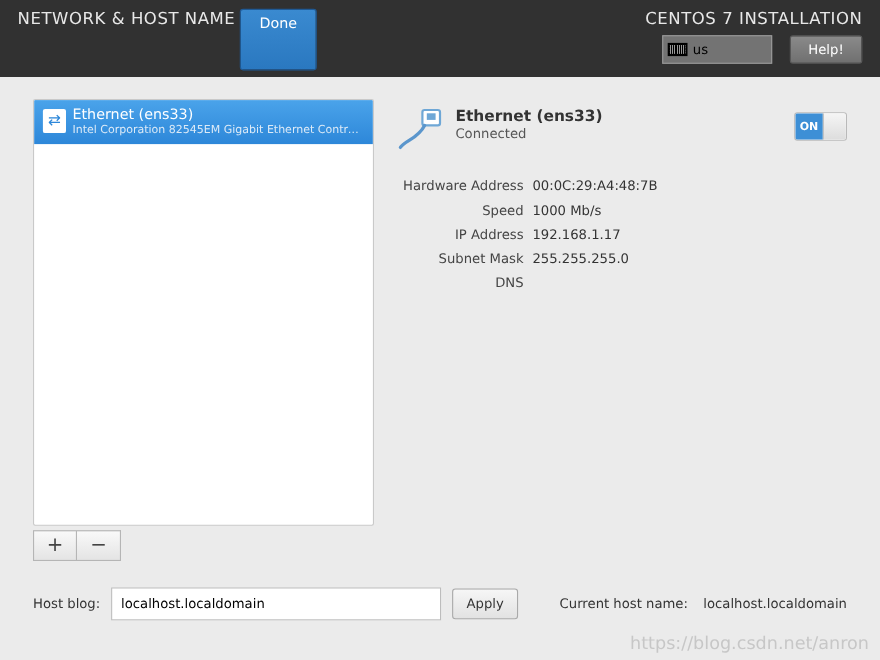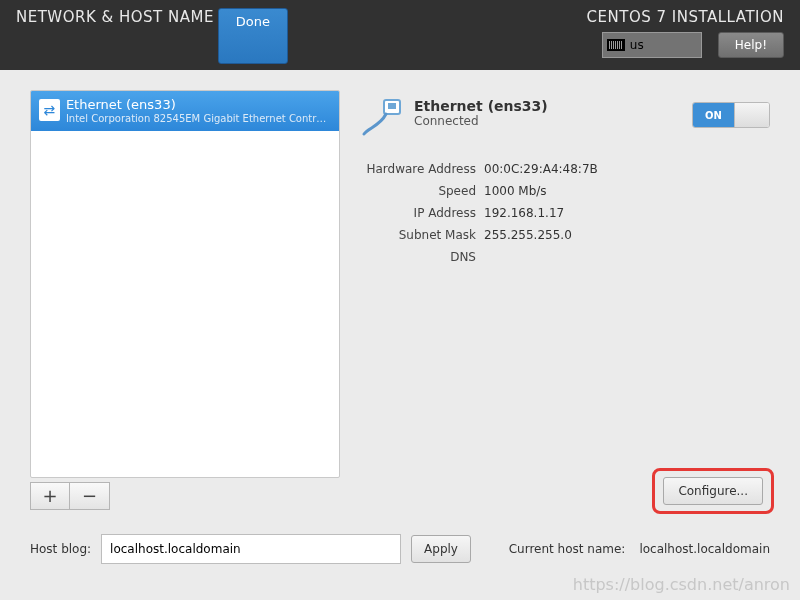--- a/index.html
+++ b/index.html
@@ -27,21 +27,21 @@
 .net-desc { font-size:10px; color:#dceaf7; white-space:nowrap; overflow:hidden; text-overflow:ellipsis; }
 .net-btns { display:flex; margin-top:4px; }
 .sq-btn { width:40px; height:28px; background:linear-gradient(#f9f9f9,#e4e4e4); border:1px solid #b5b5b5; font-size:18px; line-height:1; cursor:pointer; display:flex; align-items:center; justify-content:center; color:#444;}
 .sq-btn + .sq-btn { border-left:none; }
 
 .detail-col { flex:1; padding: 8px 6px 0 0; position:relative; }
 .det-head { display:flex; align-items:flex-start; gap:10px; }
 .eth-icon { width:44px; height:40px; display:flex; align-items:center; justify-content:center; }
 .det-title { font-weight:bold; font-size:14px; color:#333; }
 .det-status { font-size:12px; color:#555; }
-.toggle { position:absolute; top:12px; right:0; width:78px; height:26px; background:#fff; border:1px solid #b9b9b9; border-radius:3px; display:flex; cursor:pointer; overflow:hidden; }
+.toggle { position:absolute; top:12px; right:0; width:48px; height:26px; background:#fff; border:1px solid #b9b9b9; border-radius:3px; display:flex; cursor:pointer; overflow:hidden; }
 .toggle-on { width:54%; background:#3d8fd6; color:#fff; font-size:10px; font-weight:bold; display:flex; align-items:center; justify-content:center; }
 .toggle-knob { flex:1; background:linear-gradient(#f5f5f5,#ddd); border-left:1px solid #bcbcbc; }
 
 .props { margin-top:24px; }
 .prow { display:flex; font-size:12px; color:#333; margin-bottom:8px; }
 .plabel { width:124px; text-align:right; padding-right:8px; color:#444; }
 .pval { color:#333; }
 
 .cfg-wrap { position:absolute; right:-4px; bottom:-4px; border:3px solid #e53935; border-radius:8px; padding:6px 8px; }
 .cfg-btn { background:linear-gradient(#f6f6f6,#e2e2e2); border:1px solid #a9a9a9; border-radius:3px; padding:6px 14px; font-size:12px; color:#333; cursor:pointer; }
@@ -127,23 +127,20 @@
       <div class="prow">
           <div class="plabel">Subnet Mask</div>
           <div class="pval">255.255.255.0</div>
         </div>
       <div class="prow">
           <div class="plabel">DNS</div>
           <div class="pval"></div>
         </div>
     </div>
 
-    <div class="cfg-wrap">
-      <button class="cfg-btn">Configure...</button>
-    </div>
   </div>
 </div>
 
 <div class="footer">
   <span class="hostlabel">Host blog:</span>
   <input class="hostinput" value="localhost.localdomain" style="">
   <button class="apply-btn">Apply</button>
   <div class="cur-host">
     <span>Current host name:</span>
     <span>localhost.localdomain</span>

